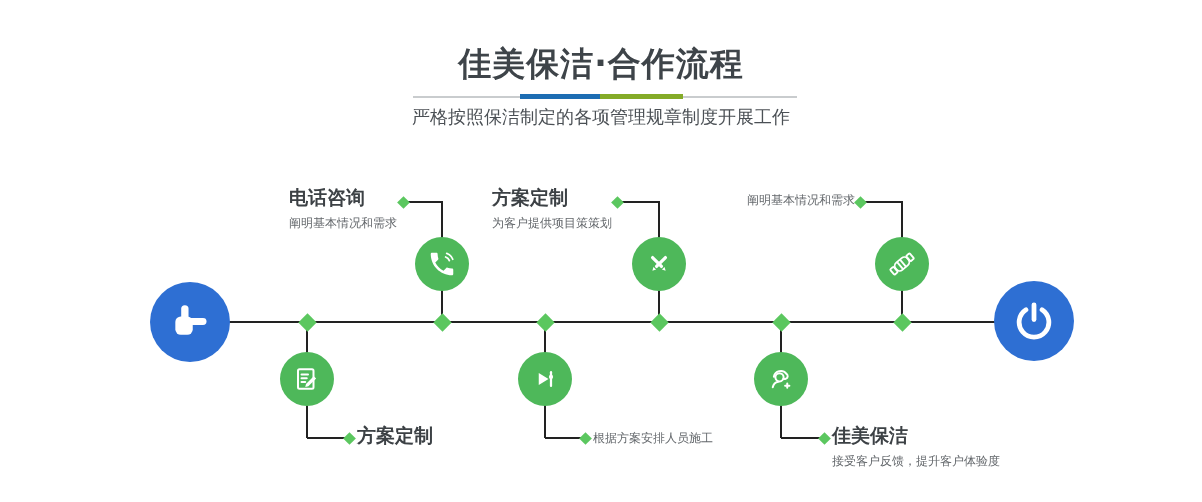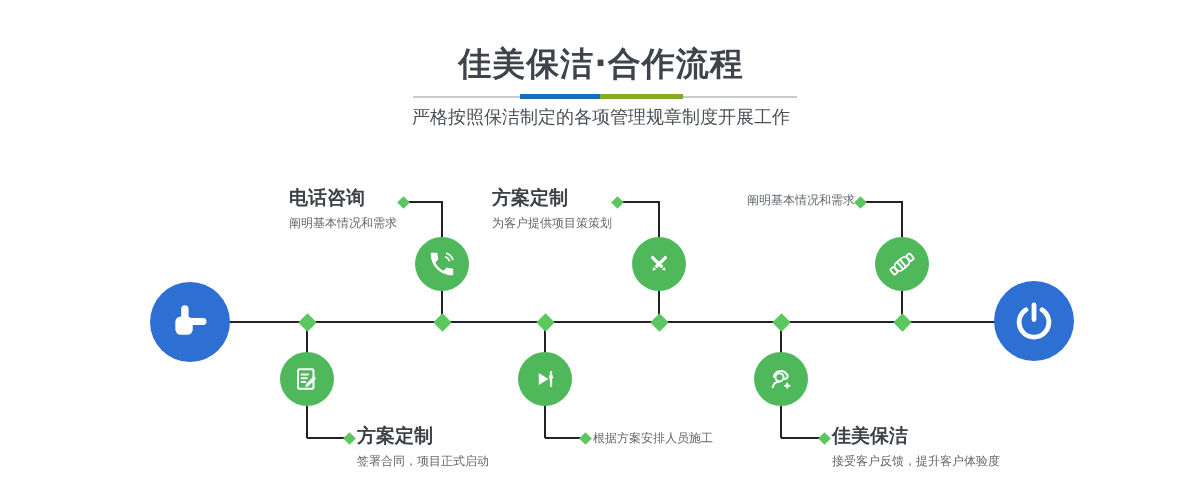--- a/index.html
+++ b/index.html
@@ -161,21 +161,20 @@
   <div class="step top" style="right:590px;">
     <div class="step-title">方案定制</div>
     <div class="step-desc">为客户提供项目策策划</div>
   </div>
   <div class="step top" style="right:347px;">
     <div class="step-desc">阐明基本情况和需求</div>
   </div>
 
   <div class="step bottom" style="left:357px;">
     <div class="step-title">方案定制</div>
-    <div class="step-desc">签署合同，项目正式启动</div>
   </div>
   <div class="step bottom" style="left:593px;">
     <div class="step-desc">根据方案安排人员施工</div>
   </div>
   <div class="step bottom" style="left:832px;">
     <div class="step-title">佳美保洁</div>
     <div class="step-desc">接受客户反馈，提升客户体验度</div>
   </div>
 
 </div>

